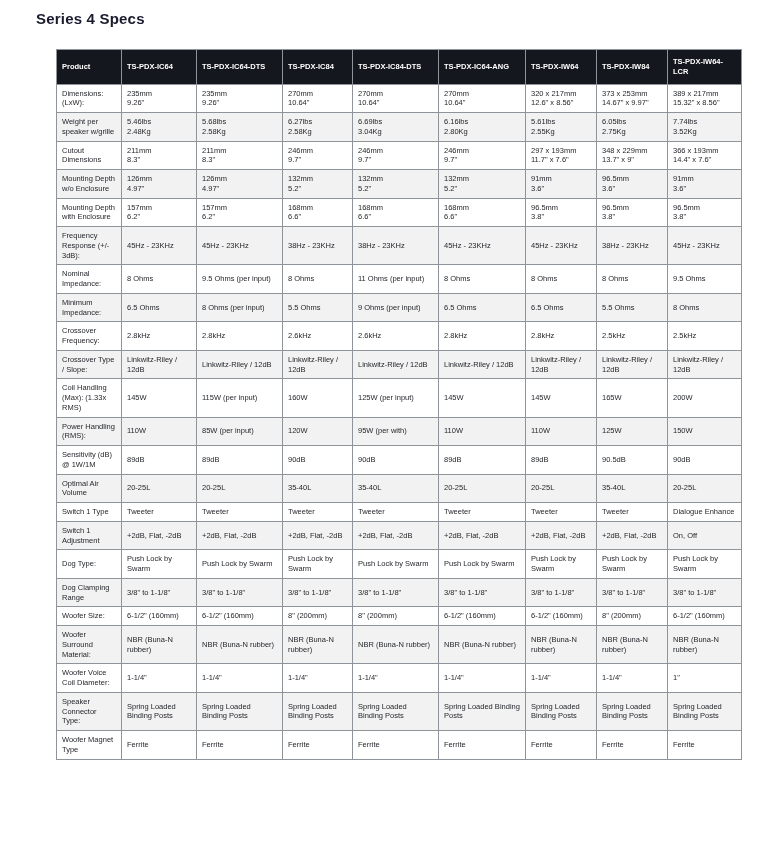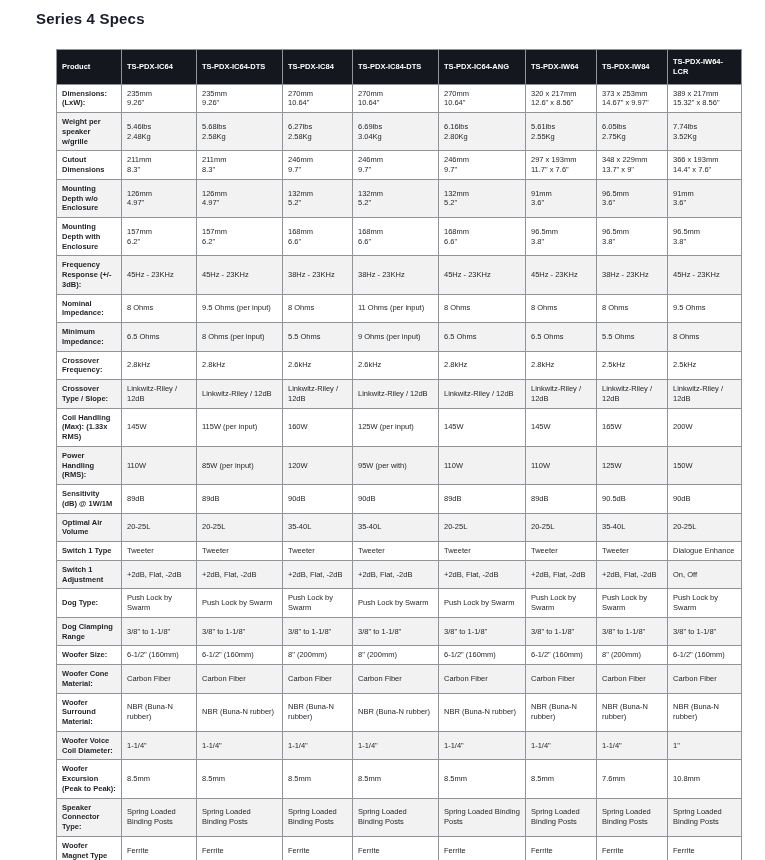--- a/index.html
+++ b/index.html
@@ -33,21 +33,21 @@
     white-space:pre-line;word-wrap:break-word;
   }
   table.specs thead th{
     background:var(--header-bg);color:var(--header-text);
     font-weight:bold;padding:7px 5px;white-space:normal;
   }
   table.specs tbody tr:nth-child(even) td,
   table.specs tbody tr:nth-child(even) th{
     background:var(--row-alt);
   }
-  table.specs tbody th.rowlabel{font-weight:bold;}
+  table.specs tbody th.rowlabel{font-weight:normal;}
 </style>
 </head>
 <body>
 
 <div class="page">
   <h1 class="title">Series 4 Specs</h1>
   <table class="specs">
     <colgroup id="cols">
         <col style="width: 65px;">
         <col style="width: 75px;">
@@ -316,62 +316,40 @@
           <td>6-1/2" (160mm)</td>
           <td>6-1/2" (160mm)</td>
           <td>8" (200mm)</td>
           <td>8" (200mm)</td>
           <td>6-1/2" (160mm)</td>
           <td>6-1/2" (160mm)</td>
           <td>8" (200mm)</td>
           <td>6-1/2" (160mm)</td>
         </tr>
         <tr>
-          <th class="rowlabel">Woofer Cone Material:</th>
-          <td>Carbon Fiber</td>
-          <td>Carbon Fiber</td>
-          <td>Carbon Fiber</td>
-          <td>Carbon Fiber</td>
-          <td>Carbon Fiber</td>
-          <td>Carbon Fiber</td>
-          <td>Carbon Fiber</td>
-          <td>Carbon Fiber</td>
-        </tr>
-        <tr>
           <th class="rowlabel">Woofer Surround Material:</th>
           <td>NBR (Buna-N rubber)</td>
           <td>NBR (Buna-N rubber)</td>
           <td>NBR (Buna-N rubber)</td>
           <td>NBR (Buna-N rubber)</td>
           <td>NBR (Buna-N rubber)</td>
           <td>NBR (Buna-N rubber)</td>
           <td>NBR (Buna-N rubber)</td>
           <td>NBR (Buna-N rubber)</td>
         </tr>
         <tr>
           <th class="rowlabel">Woofer Voice Coil Diameter:</th>
           <td>1-1/4"</td>
           <td>1-1/4"</td>
           <td>1-1/4"</td>
           <td>1-1/4"</td>
           <td>1-1/4"</td>
           <td>1-1/4"</td>
           <td>1-1/4"</td>
           <td>1"</td>
-        </tr>
-        <tr>
-          <th class="rowlabel">Woofer Excursion (Peak to Peak):</th>
-          <td>8.5mm</td>
-          <td>8.5mm</td>
-          <td>8.5mm</td>
-          <td>8.5mm</td>
-          <td>8.5mm</td>
-          <td>8.5mm</td>
-          <td>7.6mm</td>
-          <td>10.8mm</td>
         </tr>
         <tr>
           <th class="rowlabel">Speaker Connector Type:</th>
           <td>Spring Loaded Binding Posts</td>
           <td>Spring Loaded Binding Posts</td>
           <td>Spring Loaded Binding Posts</td>
           <td>Spring Loaded Binding Posts</td>
           <td>Spring Loaded Binding Posts</td>
           <td>Spring Loaded Binding Posts</td>
           <td>Spring Loaded Binding Posts</td>

